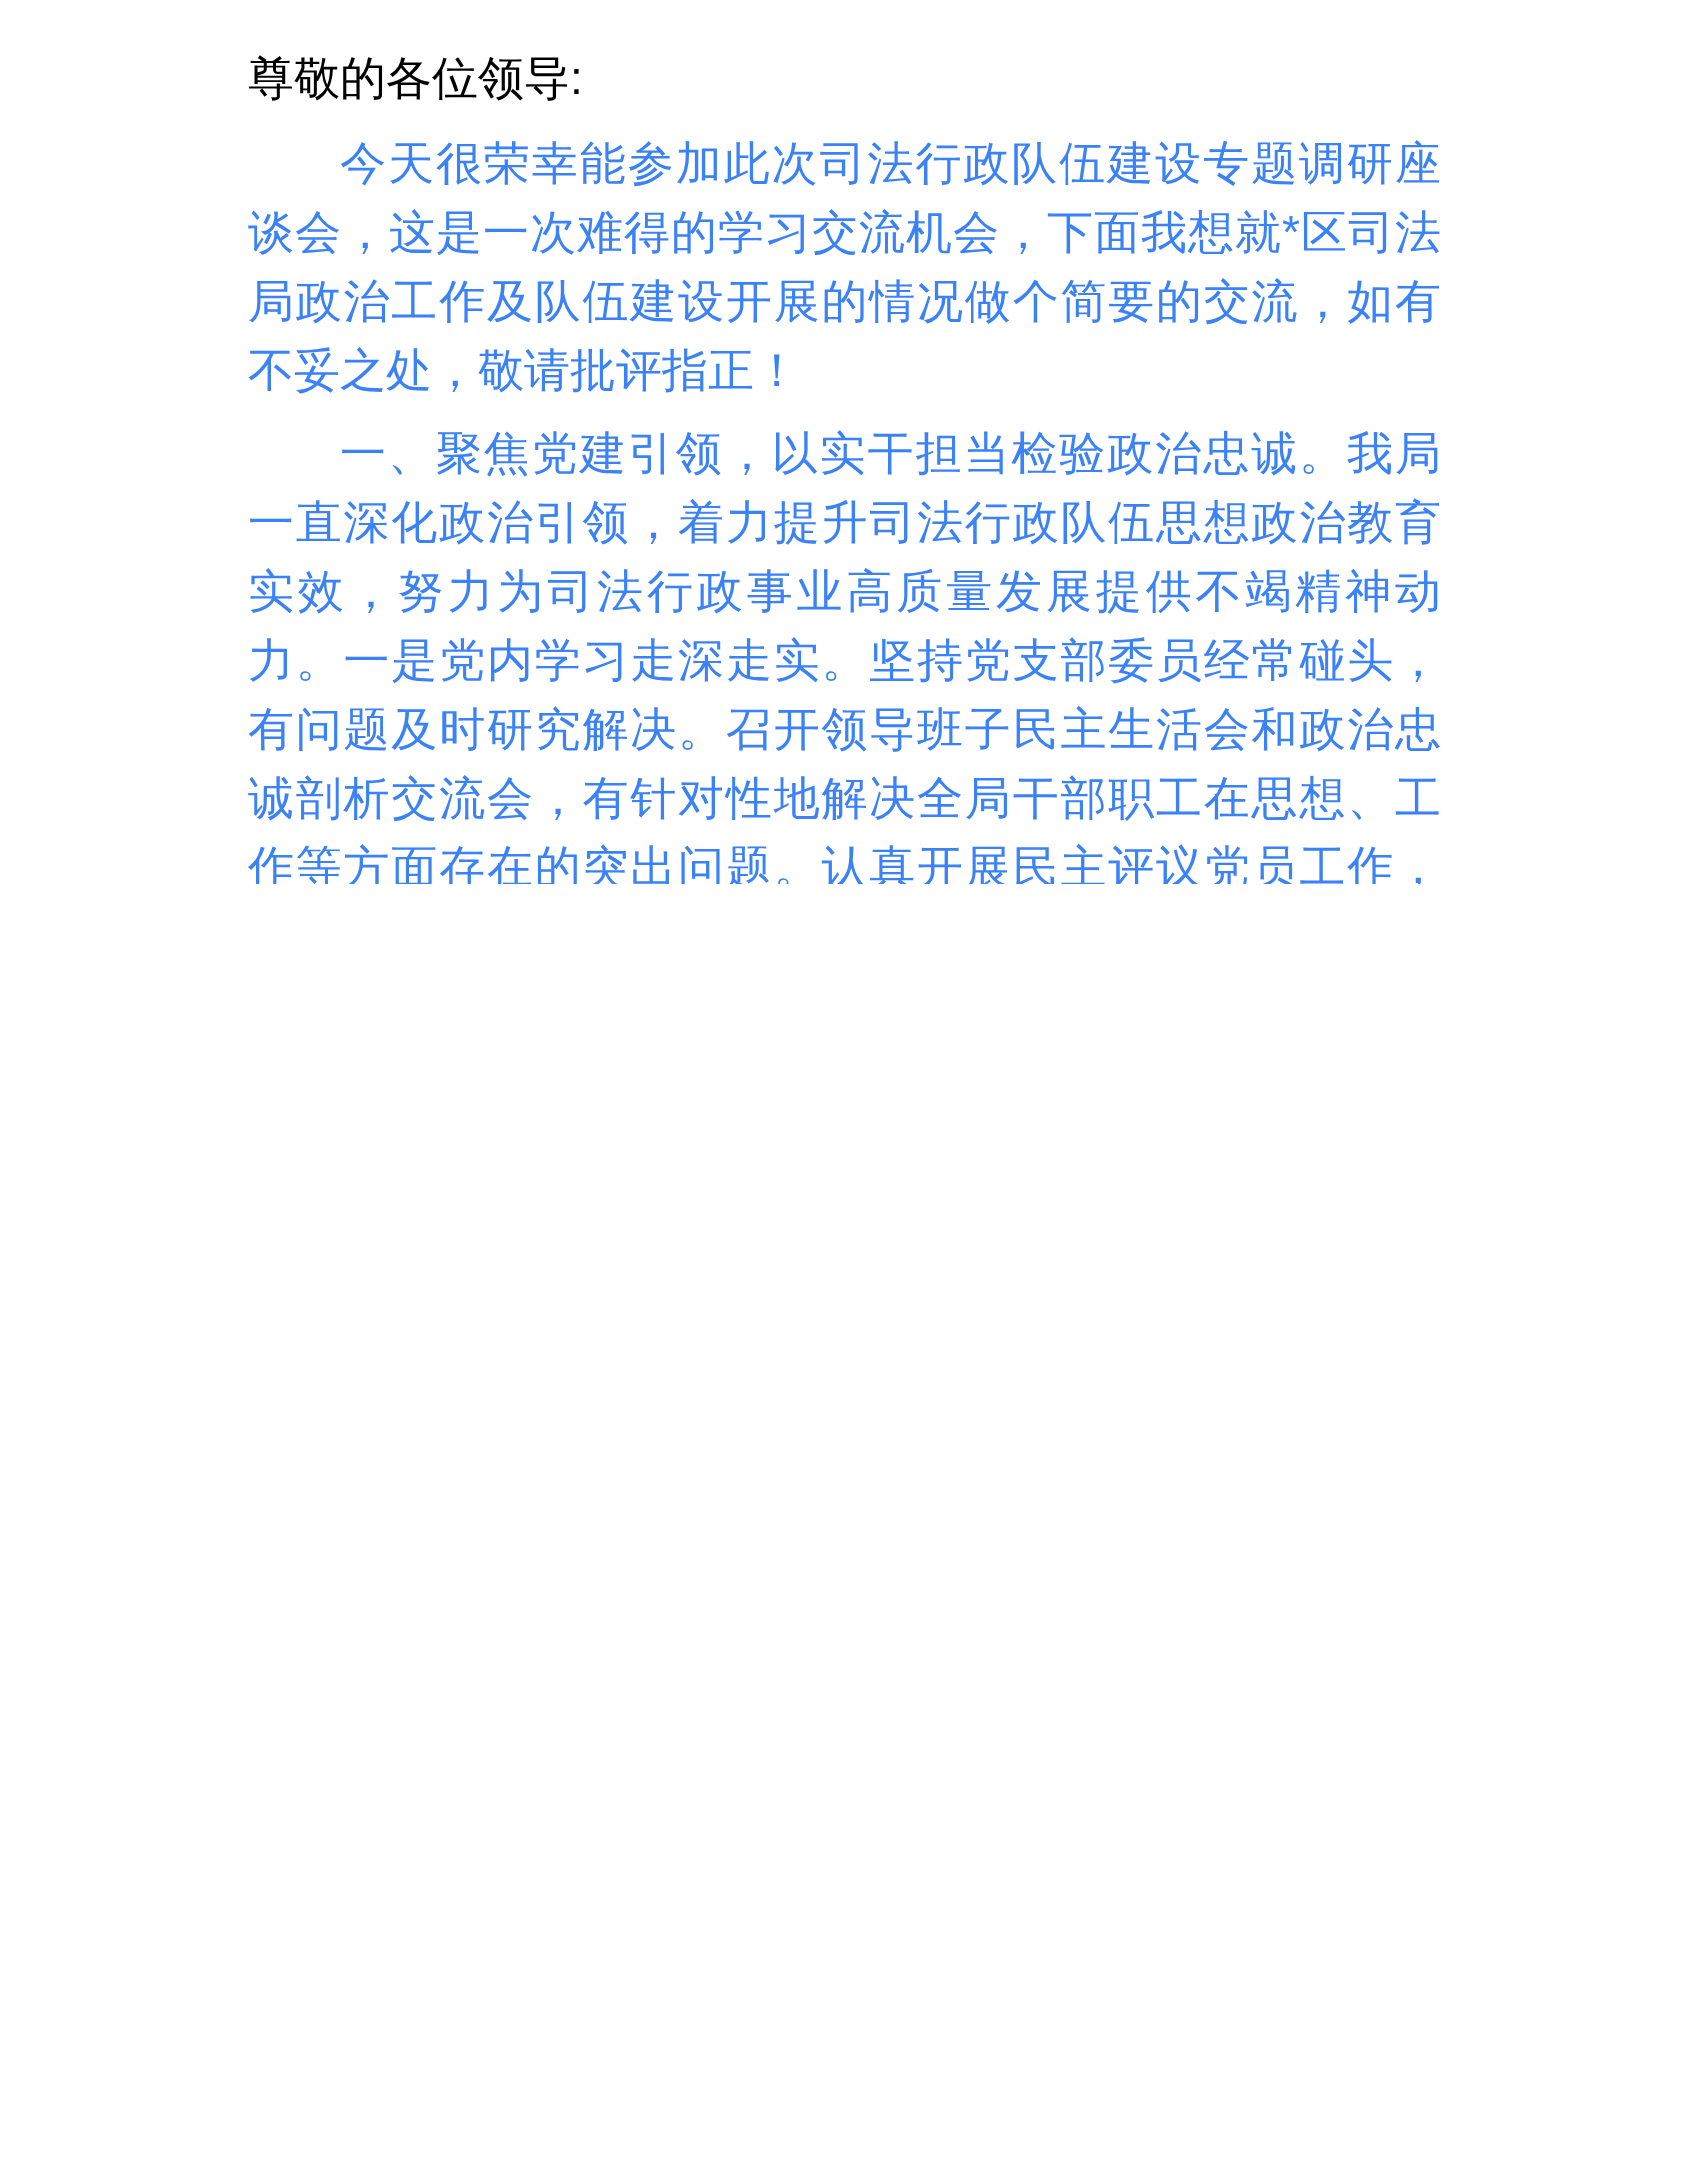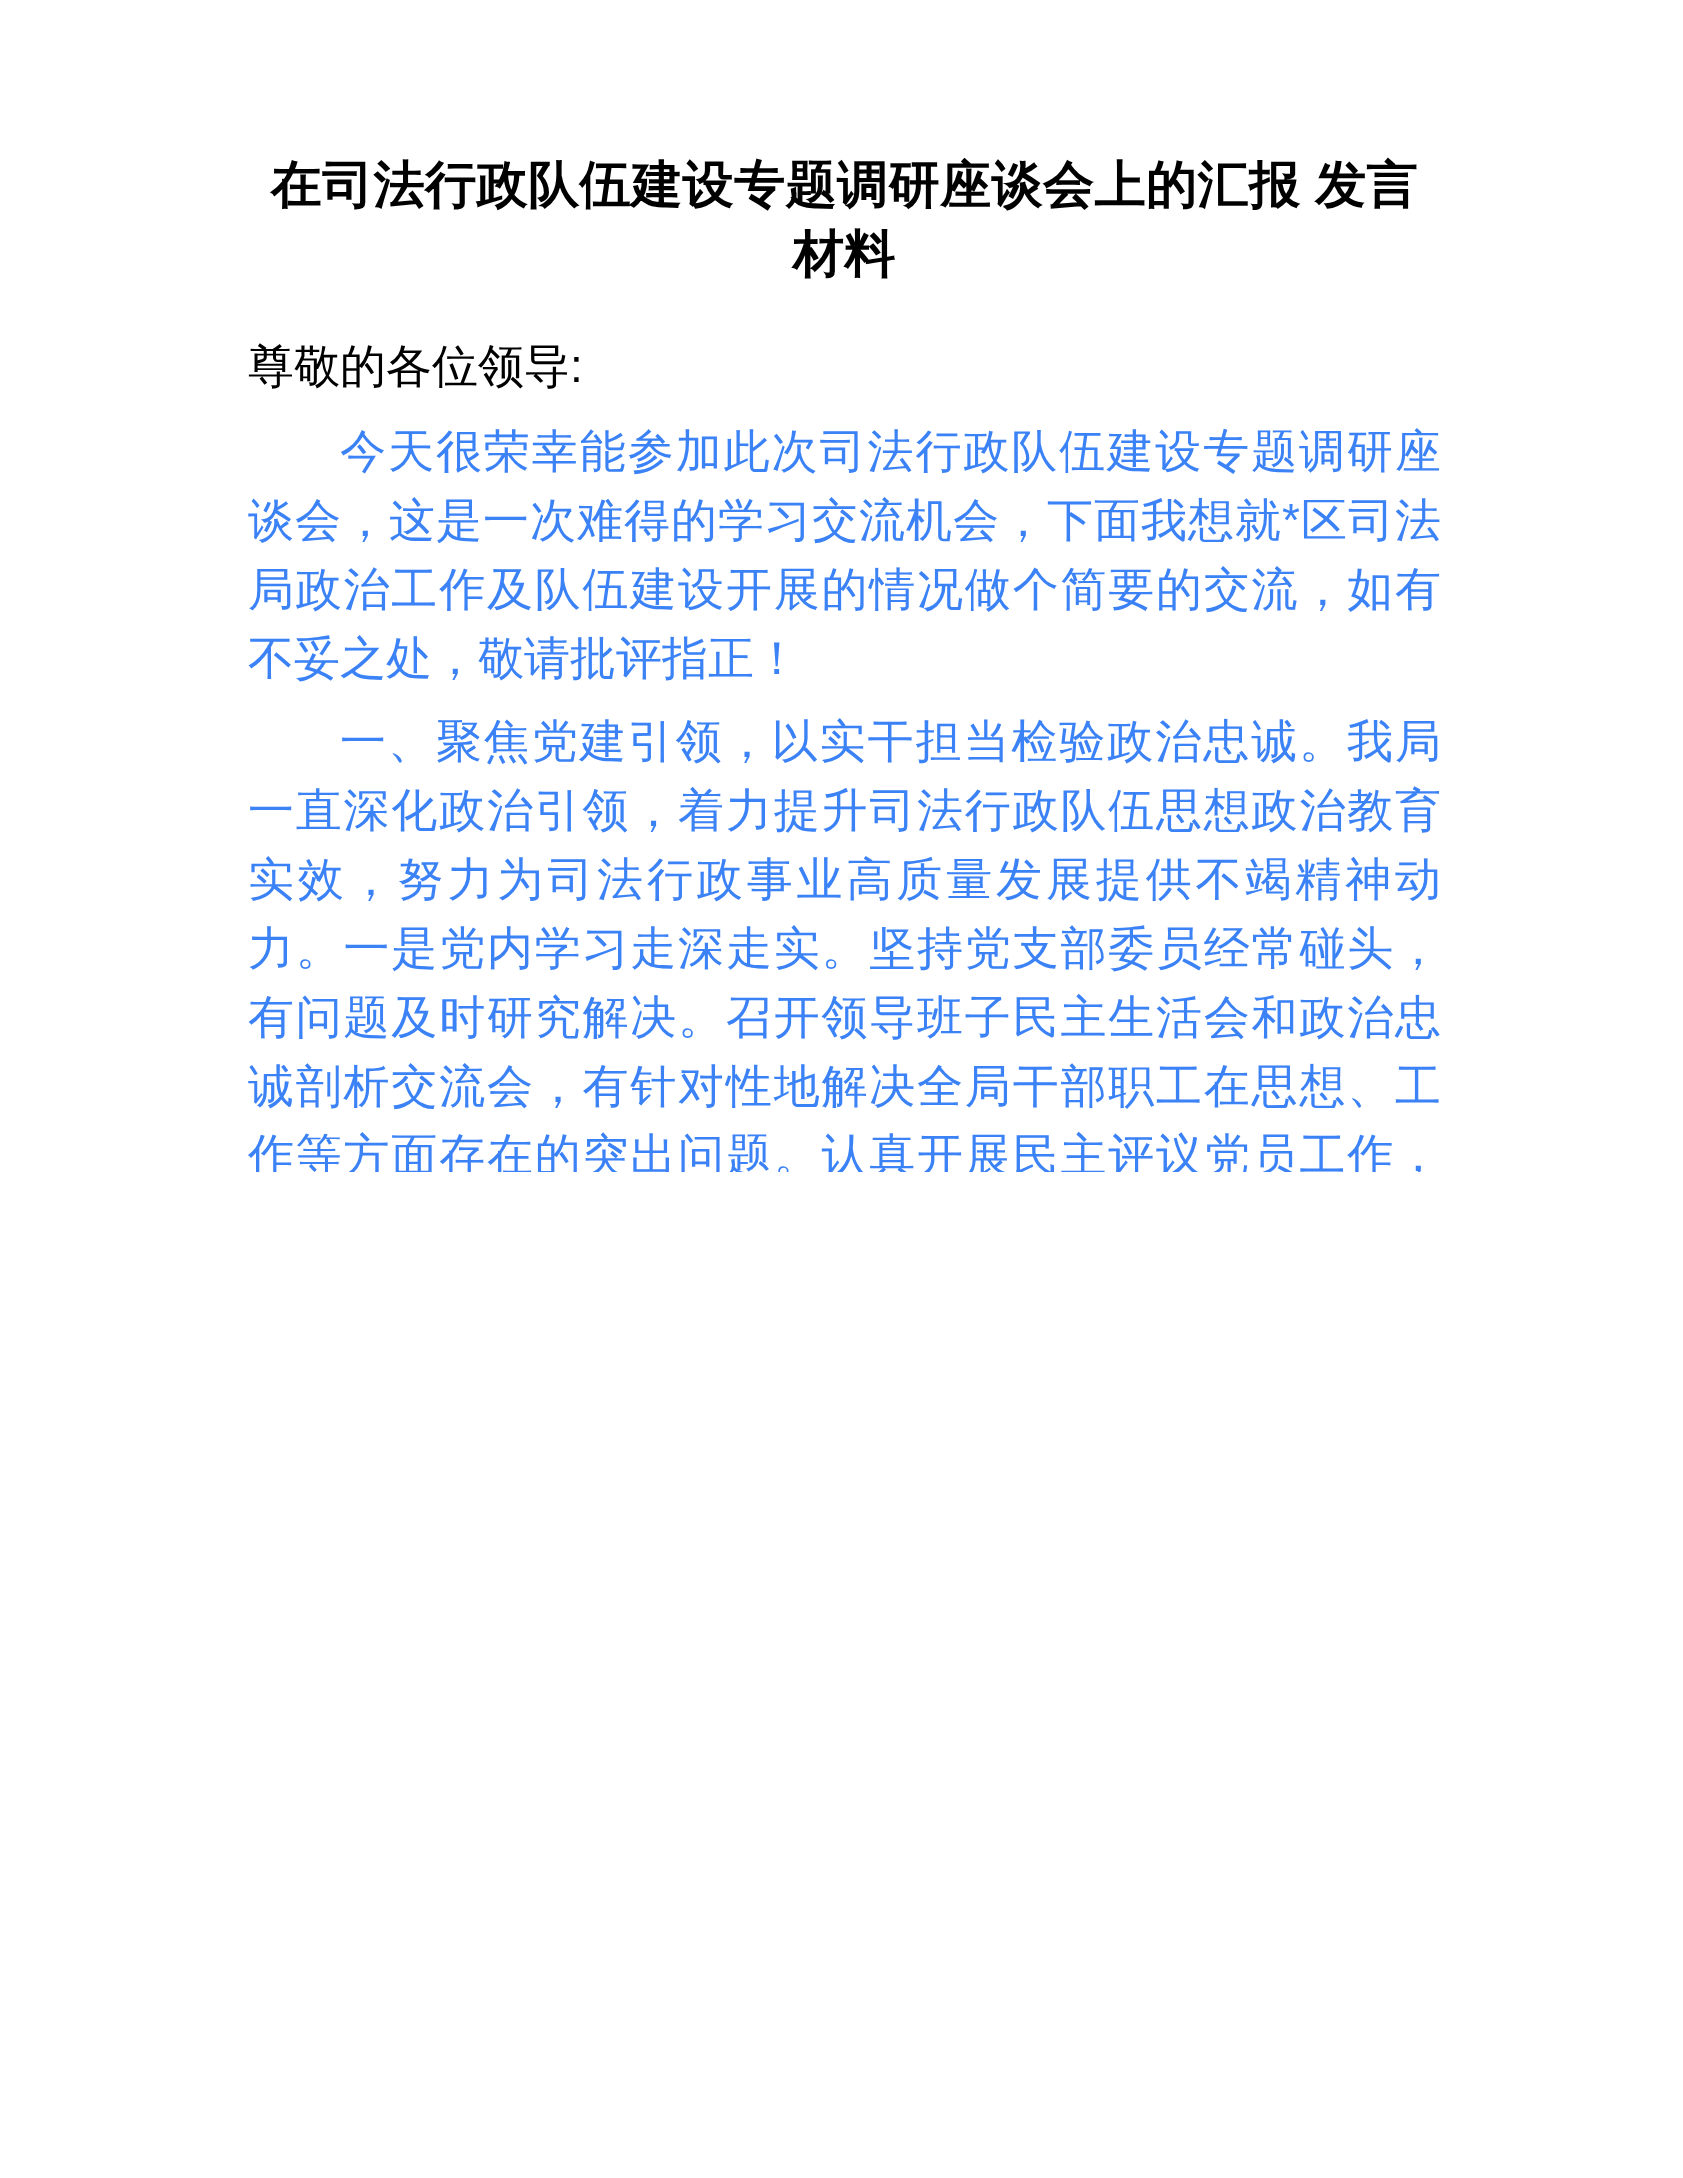--- a/index.html
+++ b/index.html
@@ -73,24 +73,20 @@
     max-height: 465px;
     overflow: hidden;
   }
 </style>
 </head>
 <body>
 
 <div class="page">
   <div class="content">
 
-    <h1 class="doc-title">
-      <span>在司法行政队伍建设专题调研座谈会上的汇报</span>
-      <span>发言材料</span>
-    </h1>
 
     <p class="salutation">尊敬的各位领导:</p>
 
     <p class="para">今天很荣幸能参加此次司法行政队伍建设专题调研座谈会，这是一次难得的学习交流机会，下面我想就*区司法局政治工作及队伍建设开展的情况做个简要的交流，如有不妥之处，敬请批评指正！</p>
 
     <p class="para tight clipped">一、聚焦党建引领，以实干担当检验政治忠诚。我局一直深化政治引领，着力提升司法行政队伍思想政治教育实效，努力为司法行政事业高质量发展提供不竭精神动力。一是党内学习走深走实。坚持党支部委员经常碰头，有问题及时研究解决。召开领导班子民主生活会和政治忠诚剖析交流会，有针对性地解决全局干部职工在思想、工作等方面存在的突出问题。认真开展民主评议党员工作，努力提高组织生活质量，不断增强党支部战斗力、凝聚力。二是党建活动提标提优。*区司法局党总支举办“庆七一心向党”文艺汇演活动，用舞蹈、朗诵、歌唱、演讲等形式来展现新时代我区司法行政工作人员的精神风貌，加深干警们对党的认识，增进对党的感情。三是支部品牌做强做优。坚持以人民为中心，不断发挥党员先锋模范作用，实现“党建红”和“司法蓝”的有机结合。*区司法局党总支还在实施“*”的过程中创建“个、十、百、千、万”党建工作品牌，不定期开展“*”活动，通过“誓师会”“演讲会”“交流</p>
 
   </div>
 </div>
 

